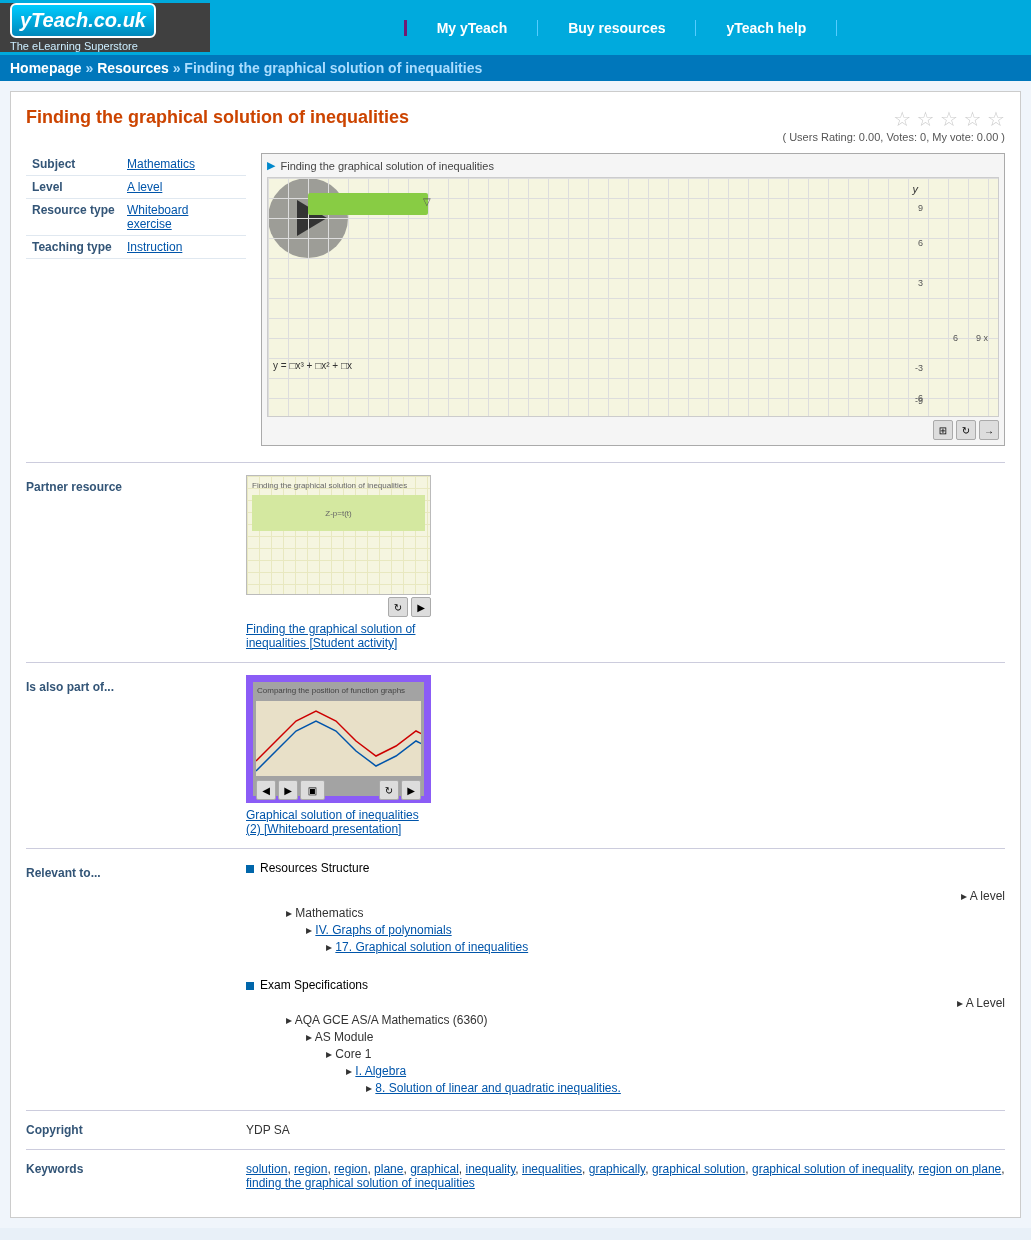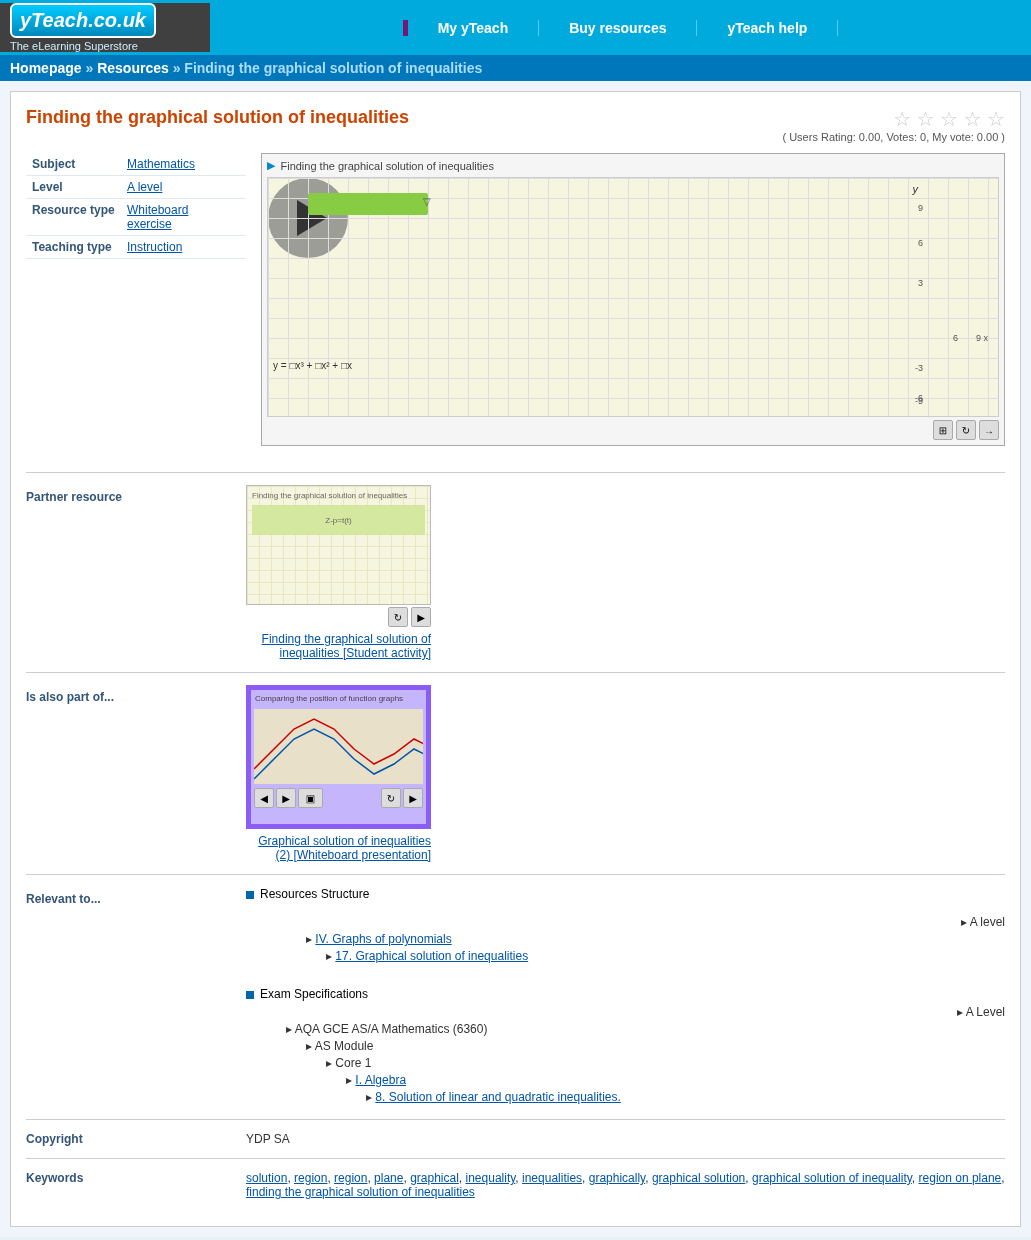--- a/index.html
+++ b/index.html
@@ -6,61 +6,61 @@
     body { font-family: Arial, sans-serif; font-size: 13px; background: #e8f0f8; }
 
     
     #header { background: #00aadd; display: flex; align-items: center; }
     #logo-area { background: #404040; padding: 0 10px; width: 210px; flex-shrink: 0; }
     #logo-box { background: linear-gradient(to bottom, #00ccff, #0088bb); border: 2px solid #fff; border-radius: 6px; padding: 4px 8px; display: inline-block; }
     #logo-text { color: white; font-size: 20px; font-weight: bold; font-style: italic; }
     #logo-sub { color: #cceeff; font-size: 11px; padding-top: 2px; }
     #nav-bar { display: flex; flex: 1; justify-content: center; align-items: center; height: 55px; }
     .nav-item { color: white; font-size: 14px; font-weight: bold; padding: 0 30px; border-right: 1px solid #55ccff; cursor: pointer; }
-    .nav-item:first-child { border-left: 5px solid #701a75; }
+    .nav-item:first-child { border-left: 3px solid #701a75; }
 
     
     #breadcrumb-bar { background: #0077bb; padding: 5px 10px; }
     #breadcrumb { color: white; font-size: 14px; font-weight: bold; }
     #breadcrumb a { color: white; text-decoration: none; }
     #breadcrumb span { color: #aaddff; }
 
     
     #main { background: #f0f5fb; padding: 10px; }
     #content-area { background: white; border: 1px solid #ccc; padding: 15px; }
 
     
     #title-row { display: flex; justify-content: space-between; align-items: flex-start; margin-bottom: 10px; }
     #page-title { color: #cc4400; font-size: 18px; font-weight: bold; }
     #rating-area { text-align: right; }
     .stars { color: #ccc; font-size: 20px; }
     .rating-text { font-size: 11px; color: #555; }
 
     
-    #info-preview { display: flex; gap: 15px; margin-bottom: 26px; }
+    #info-preview { display: flex; gap: 15px; margin-bottom: 16px; }
     #info-table { width: 220px; flex-shrink: 0; }
     #info-table table { width: 100%; border-collapse: collapse; }
     #info-table td { padding: 4px 6px; vertical-align: top; border-bottom: 1px solid #e0e8f0; font-size: 12px; }
     #info-table td:first-child { color: #335577; font-weight: bold; width: 95px; }
     #info-table td a { color: #0055aa; text-decoration: underline; }
     #preview-area { flex: 1; border: 1px solid #aaa; padding: 5px; background: #f5f5f5; }
     #preview-img { width: 100%; height: 240px; background: #e8f0e0; border: 1px solid #ccc; position: relative; overflow: hidden; display: flex; align-items: center; justify-content: center; }
     .play-button { width: 80px; height: 80px; background: rgba(120,120,120,0.7); border-radius: 50%; display: flex; align-items: center; justify-content: center; cursor: pointer; }
     .play-button::after { content: ''; border-left: 30px solid #333; border-top: 18px solid transparent; border-bottom: 18px solid transparent; margin-left: 8px; }
     .preview-toolbar { display: flex; justify-content: flex-end; gap: 3px; margin-top: 3px; }
     .toolbar-btn { width: 20px; height: 20px; background: #ddd; border: 1px solid #aaa; border-radius: 2px; cursor: pointer; font-size: 10px; display: flex; align-items: center; justify-content: center; }
 
     
     .section-row { display: flex; border-top: 1px solid #ccd; padding: 12px 0; }
     .section-label { width: 220px; flex-shrink: 0; color: #335577; font-weight: bold; font-size: 12px; padding-top: 5px; }
     .section-content { flex: 1; }
 
     
     .thumb-box { display: flex; flex-direction: column; align-items: flex-start; }
-    .thumb-link { font-size: 12px; color: #0055aa; text-decoration: underline; cursor: pointer; margin-top: 5px; max-width: 185px; text-align: right; }
+    .thumb-link { font-size: 12px; color: #0055aa; text-decoration: underline; cursor: pointer; margin-top: 5px; max-width: 185px; }
 
     
     .rel-section { font-size: 12px; }
     .bullet-square { width: 8px; height: 8px; background: #0066aa; flex-shrink: 0; margin-top: 2px; }
     .rel-indent-1 { padding-left: 20px; text-align: right; }
     .rel-indent-2 { padding-left: 40px; }
     .rel-indent-3 { padding-left: 60px; }
     .rel-indent-4 { padding-left: 80px; }
     .rel-indent-5 { padding-left: 100px; }
     .rel-indent-6 { padding-left: 120px; }
@@ -75,21 +75,21 @@
     
     .graph-area { width: 100%; height: 100%; position: relative; background: #f5f5e0; }
     .graph-grid { position: absolute; top: 0; left: 0; right: 0; bottom: 0; background-image: linear-gradient(#ddd 1px, transparent 1px), linear-gradient(90deg, #ddd 1px, transparent 1px); background-size: 20px 20px; }
     .green-bar { position: absolute; top: 15px; left: 40px; width: 120px; height: 22px; background: #88cc44; border-radius: 2px; }
     .dropdown-arrow { position: absolute; top: 18px; left: 155px; font-size: 10px; color: #555; }
     .formula { position: absolute; bottom: 45px; left: 5px; font-size: 10px; color: #333; }
 
     .thumb-graph { width: 185px; height: 120px; background: #f5f5e0; border: 1px solid #bbb; position: relative; }
     .thumb-graph-inner { width: 100%; height: 100%; background-image: linear-gradient(#e8e8c0 1px, transparent 1px), linear-gradient(90deg, #e8e8c0 1px, transparent 1px); background-size: 12px 12px; }
 
-    .thumb2-bg { width: 185px; height: 144px; background: #c4b5fd; border: 5px solid #8b5cf6; position: relative; }
+    .thumb2-bg { width: 185px; height: 128px; background: #a3a3a3; border: 7px solid #8b5cf6; position: relative; }
   </style>
 </head>
 <body>
 
 <div id="header">
   <div id="logo-area">
     <div id="logo-box">
       <div id="logo-text">yTeach.co.uk</div>
     </div>
     <div id="logo-sub">The eLearning Superstore</div>
@@ -183,21 +183,21 @@
 
     <div class="section-row">
       <div class="section-label">Partner resource</div>
       <div class="section-content">
         <div class="thumb-box">
           <div class="thumb-graph">
             <div class="thumb-graph-inner">
 
               <div style="padding:5px; font-size:8px; color:#666;">
                 Finding the graphical solution of inequalities
-                <div style="margin-top:5px; background:#d4e8a0; height:30px; display:flex; align-items:center; justify-content:center; font-size:8px;">Z-p=t(t)</div>
+                <div style="margin-top:5px; background:#d4e8a0; height:36px; display:flex; align-items:center; justify-content:center; font-size:8px;">Z-p=t(t)</div>
               </div>
             </div>
           </div>
           <div style="display:flex; justify-content:flex-end; width:185px; gap:3px; margin-top:2px;">
             <div class="toolbar-btn">↻</div>
             <div class="toolbar-btn">▶</div>
           </div>
           <a href="#" class="thumb-link">Finding the graphical solution of inequalities [Student activity]</a>
         </div>
       </div>
@@ -238,20 +238,23 @@
       <div class="section-content rel-section">
 
         <div style="display:flex; align-items:center; gap:6px; margin-bottom:14px;">
           <div class="bullet-square"></div>
           <span>Resources Structure</span>
         </div>
 
         <div class="rel-indent-1 rel-line">
           <span>▸ </span>A level
         </div>
+        <div class="rel-indent-2 rel-line">
+          <span>▸ </span>Mathematics
+        </div>
         <div class="rel-indent-3 rel-line">
           <span>▸ </span><a href="#" class="rel-link">IV. Graphs of polynomials</a>
         </div>
         <div class="rel-indent-4 rel-line">
           <span>▸ </span><a href="#" class="rel-link">17. Graphical solution of inequalities</a>
         </div>
 
         <div style="display:flex; align-items:center; gap:6px; margin-top:24px; margin-bottom:4px;">
           <div class="bullet-square"></div>
           <span>Exam Specifications</span>

